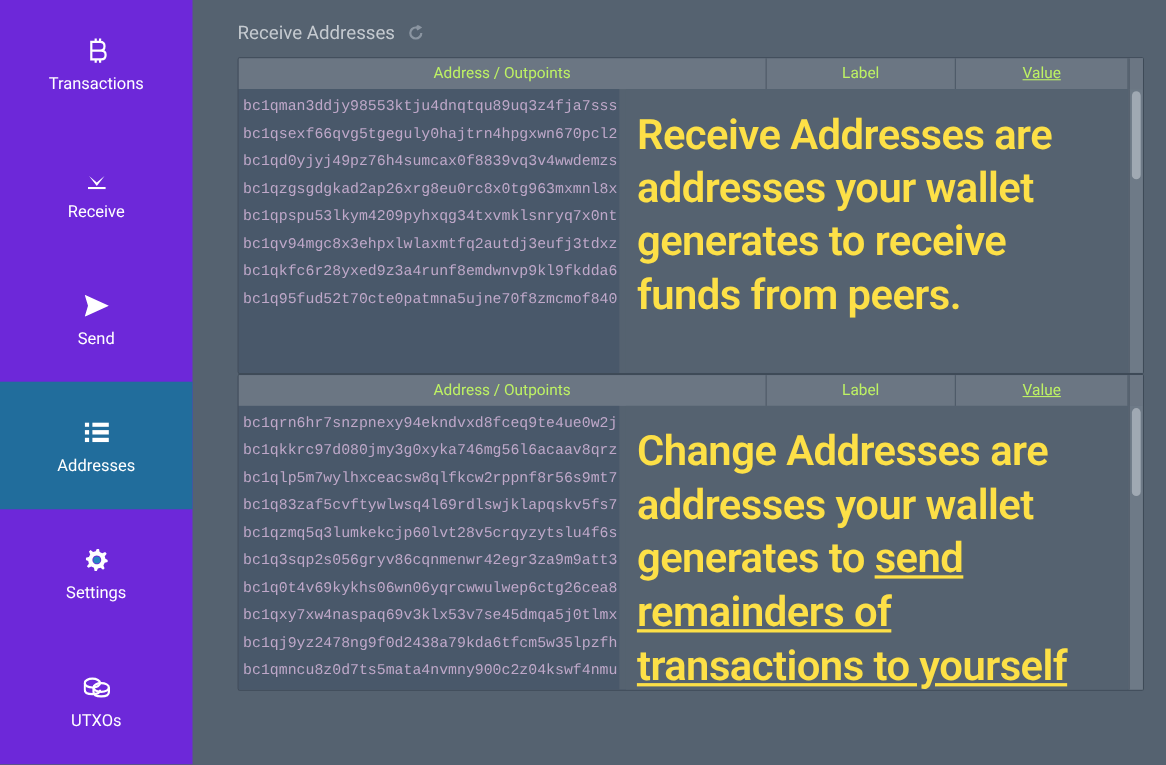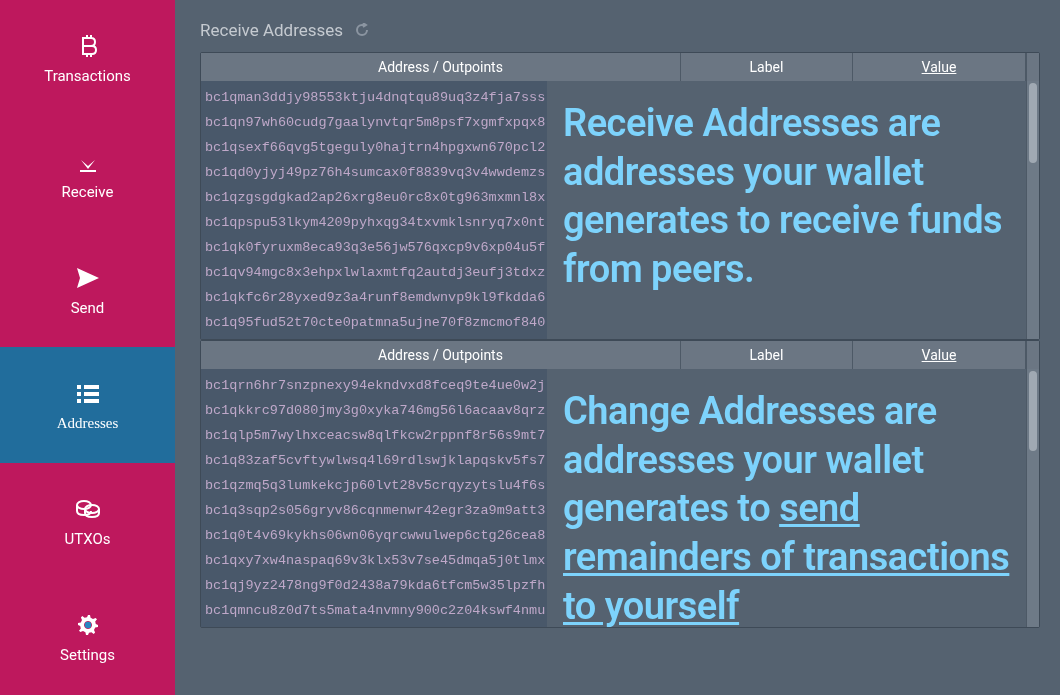--- a/index.html
+++ b/index.html
@@ -6,55 +6,55 @@
   body {
     font-family: -apple-system, BlinkMacSystemFont, "Segoe UI", Roboto, sans-serif;
     background: #556270;
     width: 1060px;
     height: 695px;
     overflow: hidden;
     display: flex;
   }
   .sidebar {
     width: 175px;
-    background: #be185d;
+    background: #6d28d9;
     display: flex;
     flex-direction: column;
     flex-shrink: 0;
   }
   .sidebar-item {
     height: 116px;
     display: flex;
     flex-direction: column;
     align-items: center;
     justify-content: center;
     cursor: pointer;
     color: #fff;
   }
   .sidebar-item.active {
     background: #216d9c;
-    font-family: Liberation Serif, serif;
   }
   .sidebar-icon {
     font-size: 22px;
     height: 30px;
     display: flex;
     align-items: center;
     justify-content: center;
   }
   .sidebar-icon svg { display: block; }
   .sidebar-label {
     font-size: 15px;
     margin-top: 6px;
     font-weight: 400;
   }
   .main {
     flex: 1;
     padding: 0 20px 0 25px;
     overflow: hidden;
+    margin-left: 16px;
   }
   .section-header {
     display: flex;
     align-items: center;
     color: #c5cad0;
     padding: 20px 0 12px 0;
     font-size: 17px;
     font-weight: 400;
   }
   .refresh-icon {
@@ -74,21 +74,21 @@
   }
   .table-head {
     display: flex;
     background: #6b7683;
     height: 28px;
   }
   .col-addr { flex: 0 0 480px; }
   .col-label { flex: 0 0 172px; }
   .col-value { flex: 1; text-decoration: underline; }
   .col {
-    color: #ffffff;
+    color: #bef264;
     font-size: 14px;
     display: flex;
     align-items: center;
     justify-content: center;
     border-right: 1px solid #4d5966;
   }
   .col:last-child { border-right: none; }
   .table-body-wrapper {
     display: flex;
     position: relative;
@@ -110,21 +110,21 @@
     overflow: hidden;
   }
   .overlay {
     position: absolute;
     left: 352px;
     top: 0;
     right: 14px;
     bottom: 0;
     background: #556270;
     padding: 18px 10px 10px 10px;
-    color: #7dd3fc;
+    color: #fde047;
     font-size: 38px;
     line-height: 1.28;
     font-weight: 600;
     letter-spacing: -0.5px;
   }
   .overlay .underline { text-decoration: underline; text-underline-offset: 3px; }
   .scroll-track {
     position: absolute;
     right: 0;
     top: 0;
@@ -188,38 +188,38 @@
           <rect x="7" y="7" width="15" height="4"></rect>
         <rect x="0" y="14" width="4" height="4"></rect>
           <rect x="7" y="14" width="15" height="4"></rect>
       </svg>
     </div>
     <div class="sidebar-label">Addresses</div>
   </div>
 
   <div class="sidebar-item">
     <div class="sidebar-icon">
+      <svg width="20" height="20" viewBox="0 0 20 20" fill="currentColor">
+        <path d="M10 6 a4 4 0 1 0 0.01 0 M10 0 L12 0 L12.6 2.8 L15 4 L17.6 2.9 L19 4.3 L17.2 6.6 L17.8 9 L20 10 L20 12 L17.2 12.6 L16 15 L17.1 17.6 L15.7 19 L13.4 17.2 L11 17.8 L10 20 L8 20 L7.4 17.2 L5 16 L2.4 17.1 L1 15.7 L2.8 13.4 L2.2 11 L0 10 L0 8 L2.8 7.4 L4 5 L2.9 2.4 L4.3 1 L6.6 2.8 L9 2.2 Z" fill-rule="evenodd"></path>
+        <circle cx="10" cy="10" r="3.2" fill="#2786c1"></circle>
+      </svg>
+    </div>
+    <div class="sidebar-label">Settings</div>
+  </div>
+
+  <div class="sidebar-item">
+    <div class="sidebar-icon">
       <svg width="24" height="20" viewBox="0 0 24 20" fill="none" stroke="currentColor" stroke-width="2">
         <ellipse cx="8" cy="6" rx="7" ry="4"></ellipse>
           <path d="M1 6 L1 12 Q1 16 8 16 Q15 16 15 12"></path>
         <ellipse cx="16" cy="10" rx="7" ry="4"></ellipse>
           <path d="M9 10 L9 14 Q9 18 16 18 Q23 18 23 14 L23 10"></path>
       </svg>
     </div>
     <div class="sidebar-label">UTXOs</div>
-  </div>
-
-  <div class="sidebar-item">
-    <div class="sidebar-icon">
-      <svg width="20" height="20" viewBox="0 0 20 20" fill="currentColor">
-        <path d="M10 6 a4 4 0 1 0 0.01 0 M10 0 L12 0 L12.6 2.8 L15 4 L17.6 2.9 L19 4.3 L17.2 6.6 L17.8 9 L20 10 L20 12 L17.2 12.6 L16 15 L17.1 17.6 L15.7 19 L13.4 17.2 L11 17.8 L10 20 L8 20 L7.4 17.2 L5 16 L2.4 17.1 L1 15.7 L2.8 13.4 L2.2 11 L0 10 L0 8 L2.8 7.4 L4 5 L2.9 2.4 L4.3 1 L6.6 2.8 L9 2.2 Z" fill-rule="evenodd"></path>
-        <circle cx="10" cy="10" r="3.2" fill="#2786c1"></circle>
-      </svg>
-    </div>
-    <div class="sidebar-label">Settings</div>
   </div>
 </div>
 
 <div class="main">
 
   <div class="section-header">
     <span>Receive Addresses</span>
     <span class="refresh-icon">
       <svg width="14" height="14" viewBox="0 0 14 14" fill="none" stroke="currentColor" stroke-width="2">
           <path d="M12 7 A5 5 0 1 1 7 2 L10 2 M8 0 L11 2 L8 4"></path>
@@ -230,26 +230,24 @@
   <div class="table-container">
     <div class="table-head">
       <div class="col col-addr">Address / Outpoints</div>
       <div class="col col-label">Label</div>
       <div class="col col-value">Value</div>
       <div class="head-scroll-cap"></div>
     </div>
     <div class="table-body-wrapper">
       <div class="table-body" id="receive-body">
           <div class="addr-row">bc1qman3ddjy98553ktju4dnqtqu89uq3z4fja7sss</div>
-          <div class="addr-row">bc1qn97wh60cudg7gaalynvtqr5m8psf7xgmfxpqx8</div>
           <div class="addr-row">bc1qsexf66qvg5tgeguly0hajtrn4hpgxwn670pcl2</div>
           <div class="addr-row">bc1qd0yjyj49pz76h4sumcax0f8839vq3v4wwdemzs</div>
           <div class="addr-row">bc1qzgsgdgkad2ap26xrg8eu0rc8x0tg963mxmnl8x</div>
           <div class="addr-row">bc1qpspu53lkym4209pyhxqg34txvmklsnryq7x0nt</div>
-          <div class="addr-row">bc1qk0fyruxm8eca93q3e56jw576qxcp9v6xp04u5f</div>
           <div class="addr-row">bc1qv94mgc8x3ehpxlwlaxmtfq2autdj3eufj3tdxz</div>
           <div class="addr-row">bc1qkfc6r28yxed9z3a4runf8emdwnvp9kl9fkdda6</div>
           <div class="addr-row">bc1q95fud52t70cte0patmna5ujne70f8zmcmof840</div>
         </div>
       <div class="overlay">Receive Addresses are addresses your wallet generates to receive funds from peers.</div>
       <div class="scroll-track">
         <div class="scroll-thumb"></div>
       </div>
     </div>
   </div>

